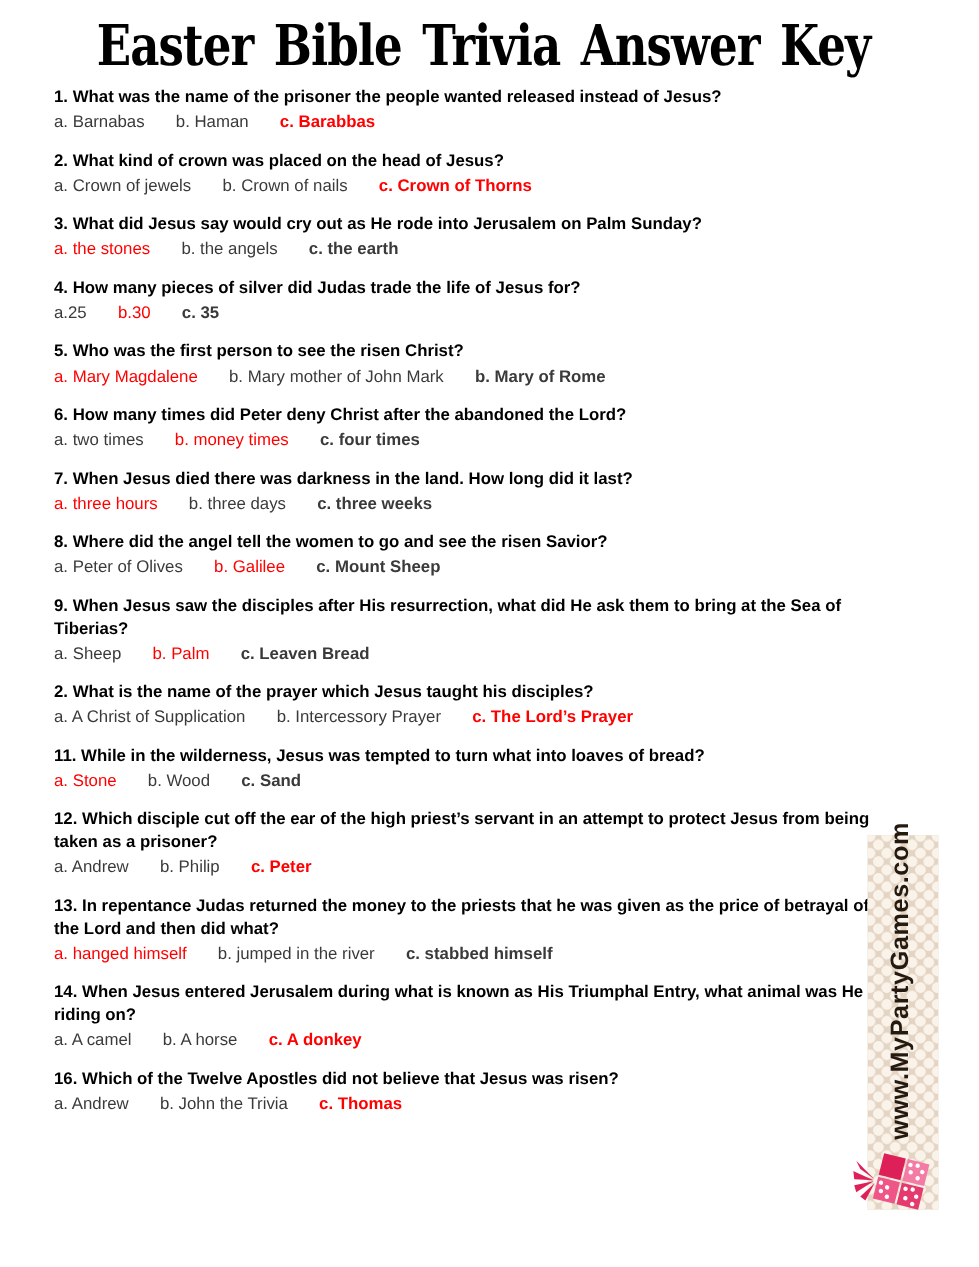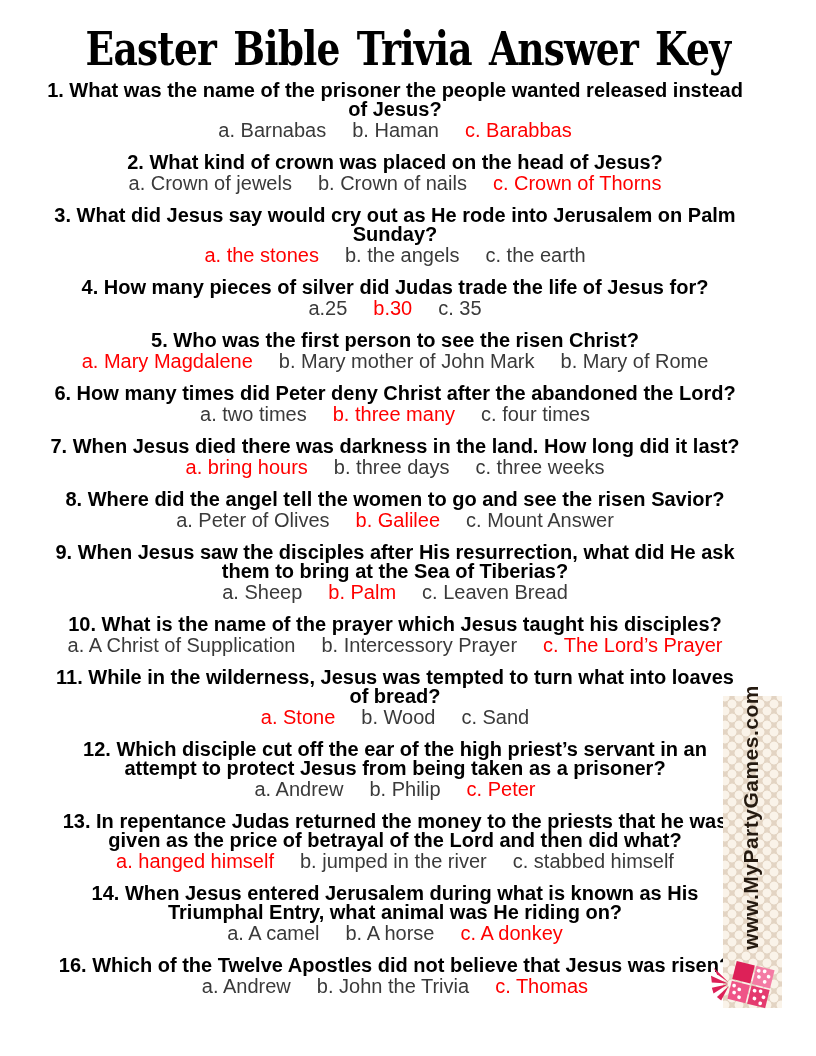--- a/index.html
+++ b/index.html
@@ -6,35 +6,35 @@
     --red:#ff0000; --q:#000000; --a:#3a3a3a;
     --strip-bg:#e3d4c3; --strip-dot:#faf3e9; --strip-text:#251a10;
     --gp-dark:#dd2158; --gp-light:#f47ba4; --gp-mid:#ef5587; --gp-mid2:#e43a6e;
   }
   html,body{margin:0;padding:0;background:#ffffff;}
   .page{
     position:relative; width:816px; height:1056px; background:#ffffff;
     overflow:hidden; font-family:"Liberation Sans", sans-serif;
   }
   h1.title{
-    margin:0; padding-top:26px; text-align:center;
+    margin:0; padding-top:16px; 
     font-family:"DejaVu Serif", serif; font-weight:bold;
     font-size:47px; line-height:46px; color:#000; letter-spacing:-1px; word-spacing:6px;
   }
   h1.title .squeeze{display:inline-block; transform:scaleX(0.8); transform-origin:center; white-space:nowrap;}
   .questions{
-    margin:9px 0 0 45px; width:700px; font-size:20px;text-align:center;
+    margin:9px 0 0 45px; width:700px; font-size:14px;
   }
   .question-block{margin:0 0 13px 0;}
   .question-text{
     margin:0; font-weight:bold; color:var(--q); line-height:19px;
   }
   .answer-row{margin:2px 0 0 0; line-height:19px; color:var(--a);}
   .opt{display:inline-block; margin-right:26px; white-space:nowrap;}
-  .opt:last-child{margin-right:0;}
+  .opt:last-child{margin-right:0;font-weight:bold;}
   .opt.correct{color:var(--red);}
   
   .strip{
     position:absolute; left:723px; top:696px; width:59px; height:312px;
     background-color:var(--strip-bg);
     background-image:
       radial-gradient(circle, var(--strip-dot) 4.1px, rgba(0,0,0,0) 4.8px),
       radial-gradient(circle, var(--strip-dot) 4.1px, rgba(0,0,0,0) 4.8px);
     background-size:14px 14px, 14px 14px;
     background-position:2px 1px, 9px 8px;
@@ -75,40 +75,40 @@
     <p class="answer-row"><span class="opt">a.25</span><span class="opt correct">b.30</span><span class="opt">c. 35</span></p>
   </section>
 
   <section class="question-block">
     <p class="question-text">5. Who was the first person to see the risen Christ?</p>
     <p class="answer-row"><span class="opt correct">a. Mary Magdalene</span><span class="opt">b. Mary mother of John Mark</span><span class="opt">b. Mary of Rome</span></p>
   </section>
 
   <section class="question-block">
     <p class="question-text">6. How many times did Peter deny Christ after the abandoned the Lord?</p>
-    <p class="answer-row"><span class="opt">a. two times</span><span class="opt correct">b. three many</span><span class="opt">c. four times</span></p>
+    <p class="answer-row"><span class="opt">a. two times</span><span class="opt correct">b. money times</span><span class="opt">c. four times</span></p>
   </section>
 
   <section class="question-block">
     <p class="question-text">7. When Jesus died there was darkness in the land. How long did it last?</p>
-    <p class="answer-row"><span class="opt correct">a. bring hours</span><span class="opt">b. three days</span><span class="opt">c. three weeks</span></p>
+    <p class="answer-row"><span class="opt correct">a. three hours</span><span class="opt">b. three days</span><span class="opt">c. three weeks</span></p>
   </section>
 
   <section class="question-block">
     <p class="question-text">8. Where did the angel tell the women to go and see the risen Savior?</p>
-    <p class="answer-row"><span class="opt">a. Peter of Olives</span><span class="opt correct">b. Galilee</span><span class="opt">c. Mount Answer</span></p>
+    <p class="answer-row"><span class="opt">a. Peter of Olives</span><span class="opt correct">b. Galilee</span><span class="opt">c. Mount Sheep</span></p>
   </section>
 
   <section class="question-block">
     <p class="question-text">9. When Jesus saw the disciples after His resurrection, what did He ask them to bring at the Sea of Tiberias?</p>
     <p class="answer-row"><span class="opt">a. Sheep</span><span class="opt correct">b. Palm</span><span class="opt">c. Leaven Bread</span></p>
   </section>
 
   <section class="question-block">
-    <p class="question-text">10. What is the name of the prayer which Jesus taught his disciples?</p>
+    <p class="question-text">2. What is the name of the prayer which Jesus taught his disciples?</p>
     <p class="answer-row"><span class="opt">a. A Christ of Supplication</span><span class="opt">b. Intercessory Prayer</span><span class="opt correct">c. The Lord’s Prayer</span></p>
   </section>
 
   <section class="question-block">
     <p class="question-text">11. While in the wilderness, Jesus was tempted to turn what into loaves of bread?</p>
     <p class="answer-row"><span class="opt correct">a. Stone</span><span class="opt">b. Wood</span><span class="opt">c. Sand</span></p>
   </section>
 
   <section class="question-block">
     <p class="question-text">12. Which disciple cut off the ear of the high priest’s servant in an attempt to protect Jesus from being taken as a prisoner?</p>

